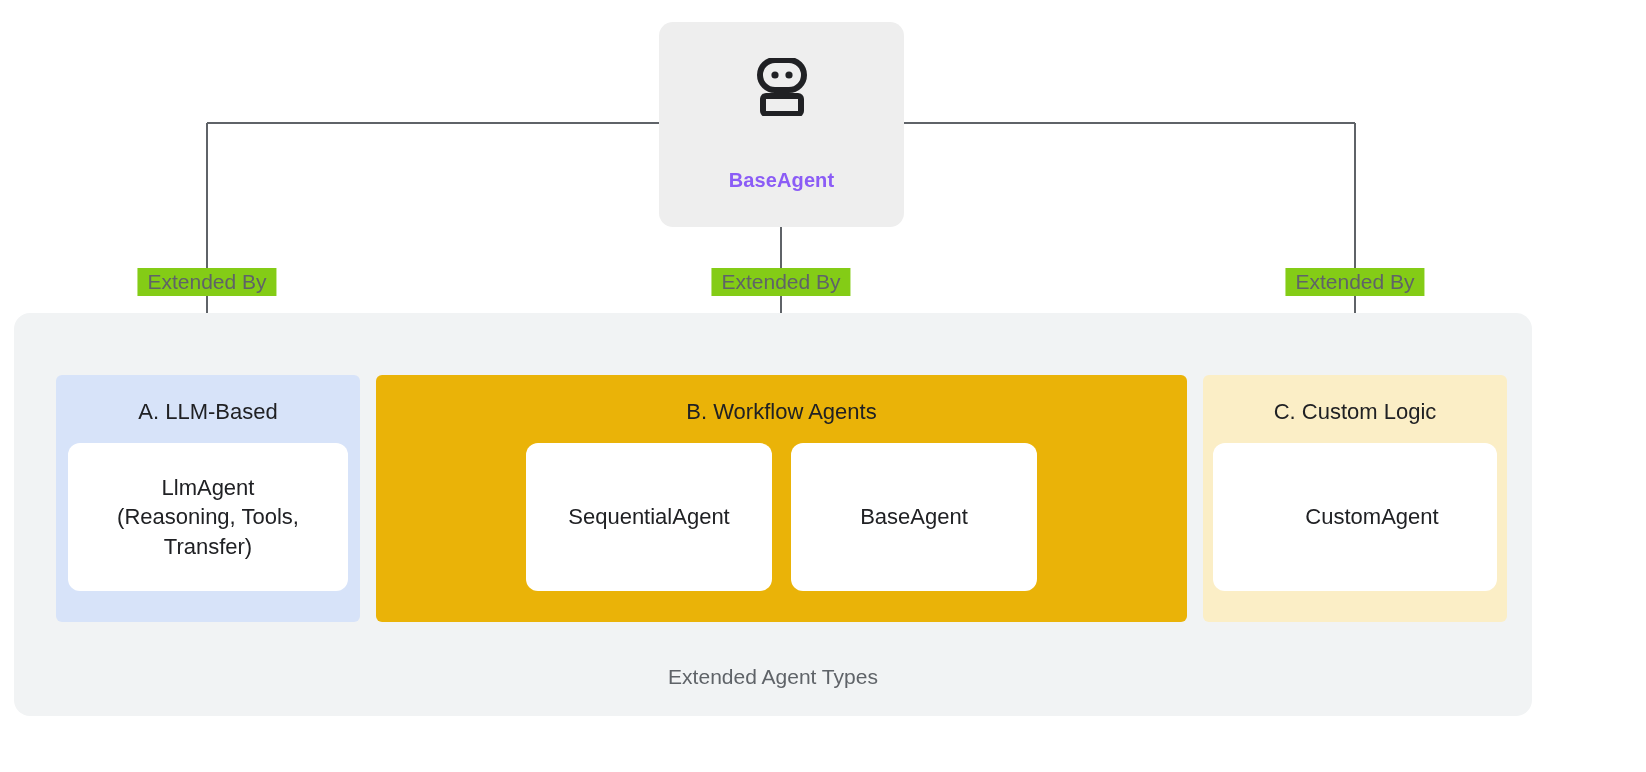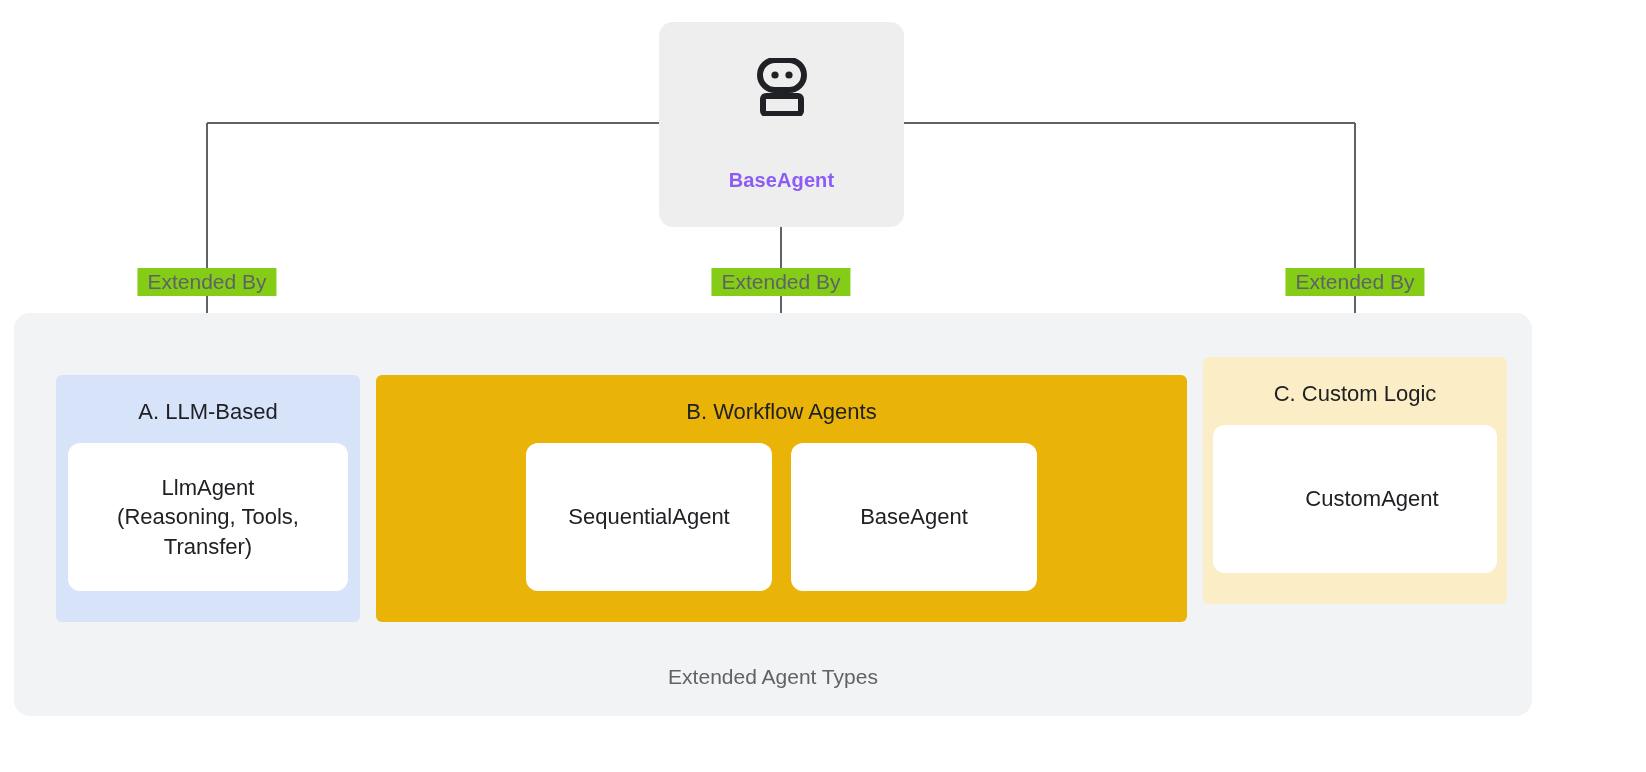--- a/index.html
+++ b/index.html
@@ -126,21 +126,21 @@
   }
   #cat-workflow {
     left: 376px;
     top: 375px;
     width: 811px;
     height: 247px;
     background: #eab308;
   }
   #cat-custom {
     left: 1203px;
-    top: 357px;
+    top: 375px;
     width: 304px;
     height: 247px;
     background: #fbeec6;
   }
 
   
   .agent-card {
     background: #ffffff;
     border-radius: 12px;
     display: flex;

